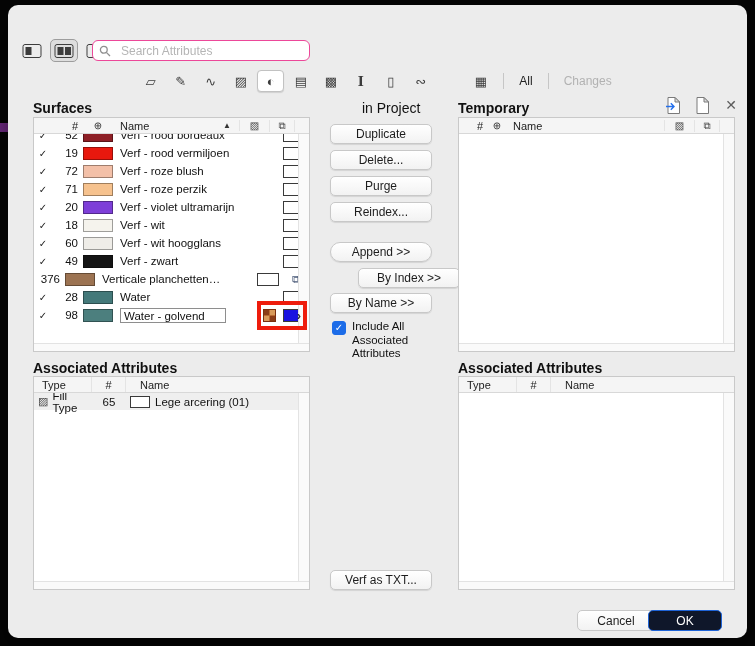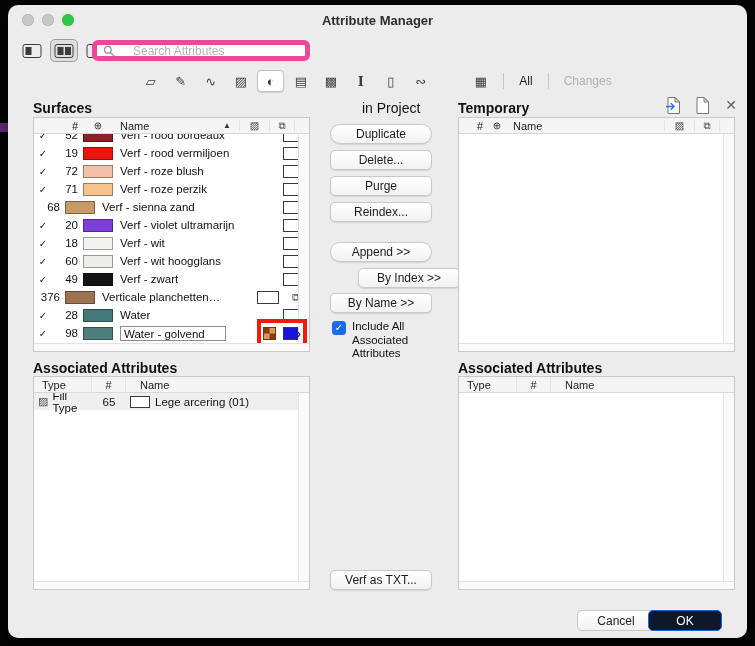--- a/index.html
+++ b/index.html
@@ -15,21 +15,21 @@
   .light { width:12px; height:12px; border-radius:50%; box-shadow:inset 0 0 1px rgba(0,0,0,.35); }
   .light.gray { background:#c9c8c8; }
   .light.green { background:#34c84a; }
   .title { text-align:center; padding-top:8px; font-size:13px; font-weight:bold; color:#2d2d2d; }
 
   
   .view-buttons { position:absolute; left:10px; top:34px; display:flex; gap:4px; align-items:center; }
   .vbtn { width:28px; height:23px; display:flex; align-items:center; justify-content:center; border-radius:5px; }
   .vbtn.selected { border:1px solid #9d9d9d; background:#dedede; }
   .search { position:absolute; left:84px; top:35px; width:218px; height:21px; background:#fff;
-            border:5px solid #ec4899; border-radius:6px; display:flex; align-items:center; padding:0 6px; gap:18px; }
+            border:1px solid #ec4899; border-radius:6px; display:flex; align-items:center; padding:0 6px; gap:10px; }
   .search input { flex:1; border:none; outline:none; background:transparent; font-size:12px; color:#333;
                   font-family:"Liberation Sans", sans-serif; }
   .search input::placeholder { color:#b5b5b5; }
 
   
   .tabbar { position:absolute; top:64px; left:0; right:0; height:24px; display:flex;
             justify-content:center; align-items:center; gap:3px; }
   .tab { width:27px; height:22px; display:flex; align-items:center; justify-content:center;
          font-size:13px; color:#3c3c3c; border-radius:4px; }
   .tab.selected { background:#fff; border:1px solid #c2c2c2; box-shadow:0 1px 1px rgba(0,0,0,.12); }
@@ -114,28 +114,20 @@
   .btn.ok { left:640px; top:605px; width:74px; background:#0f172a; border:1px solid #1e63d6; color:#fff; }
 </style>
 </head>
 <body>
 
 <div class="screen">
   <div class="artifact"></div>
 
   <div class="dialog">
 
-    <div class="titlebar">
-      <div class="traffic">
-        <span class="light gray"></span>
-        <span class="light gray"></span>
-        <span class="light green"></span>
-      </div>
-      <div class="title">Attribute Manager</div>
-    </div>
 
     <div class="view-buttons">
       <span class="vbtn">
         <svg width="20" height="16">
             <rect x="1" y="1.5" width="18" height="13" rx="2" fill="none" stroke="#3c3c3c"></rect>
             <rect x="3.5" y="4" width="6" height="8" fill="#3c3c3c"></rect>
           </svg>
       </span>
       <span class="vbtn selected">
         <svg width="20" height="16">
@@ -281,34 +273,20 @@
 
             </div>
             <div class="srow">
               <span class="c-check">✓</span>
               <span class="c-index">71</span>
               <span class="c-swatchcell">
                 <span class="surf-swatch" style="background: rgb(246, 194, 142);"></span>
               </span>
               <span class="c-name">
                 <span class="name-text">Verf - roze perzik</span>
-              </span>
-              <span class="c-fill">
-                <span class="fill-swatch" style="background: rgb(255, 255, 255);"></span>
-              </span>
-
-            </div>
-            <div class="srow">
-
-              <span class="c-index">68</span>
-              <span class="c-swatchcell">
-                <span class="surf-swatch" style="background: rgb(200, 154, 104);"></span>
-              </span>
-              <span class="c-name">
-                <span class="name-text">Verf - sienna zand</span>
               </span>
               <span class="c-fill">
                 <span class="fill-swatch" style="background: rgb(255, 255, 255);"></span>
               </span>
 
             </div>
             <div class="srow">
               <span class="c-check">✓</span>
               <span class="c-index">20</span>
               <span class="c-swatchcell">
@@ -441,21 +419,21 @@
             <span class="a-name">
               <span class="assoc-swatch" style="background: rgb(255, 255, 255);"></span>
               <span>Lege arcering (01)</span>
             </span>
           </div>
       </div>
       <div class="vscroll"></div>
       <div class="hscroll"></div>
     </div>
 
-    <button class="act" style="top:119px;border-radius:10px;">Duplicate</button>
+    <button class="act" style="top:119px;">Duplicate</button>
     <button class="act" style="top:145px;">Delete...</button>
     <button class="act" style="top:171px;">Purge</button>
     <button class="act" style="top:197px;">Reindex...</button>
     <button class="act" style="top:237px;border-radius:10px;">Append &gt;&gt;</button>
     <button class="act" style="top:263px;margin-left:28px;">By Index &gt;&gt;</button>
     <button class="act" style="top:288px;">By Name &gt;&gt;</button>
 
     <label class="include-all">
       <span class="checkbox checked">
         <span class="cb-check">✓</span>

